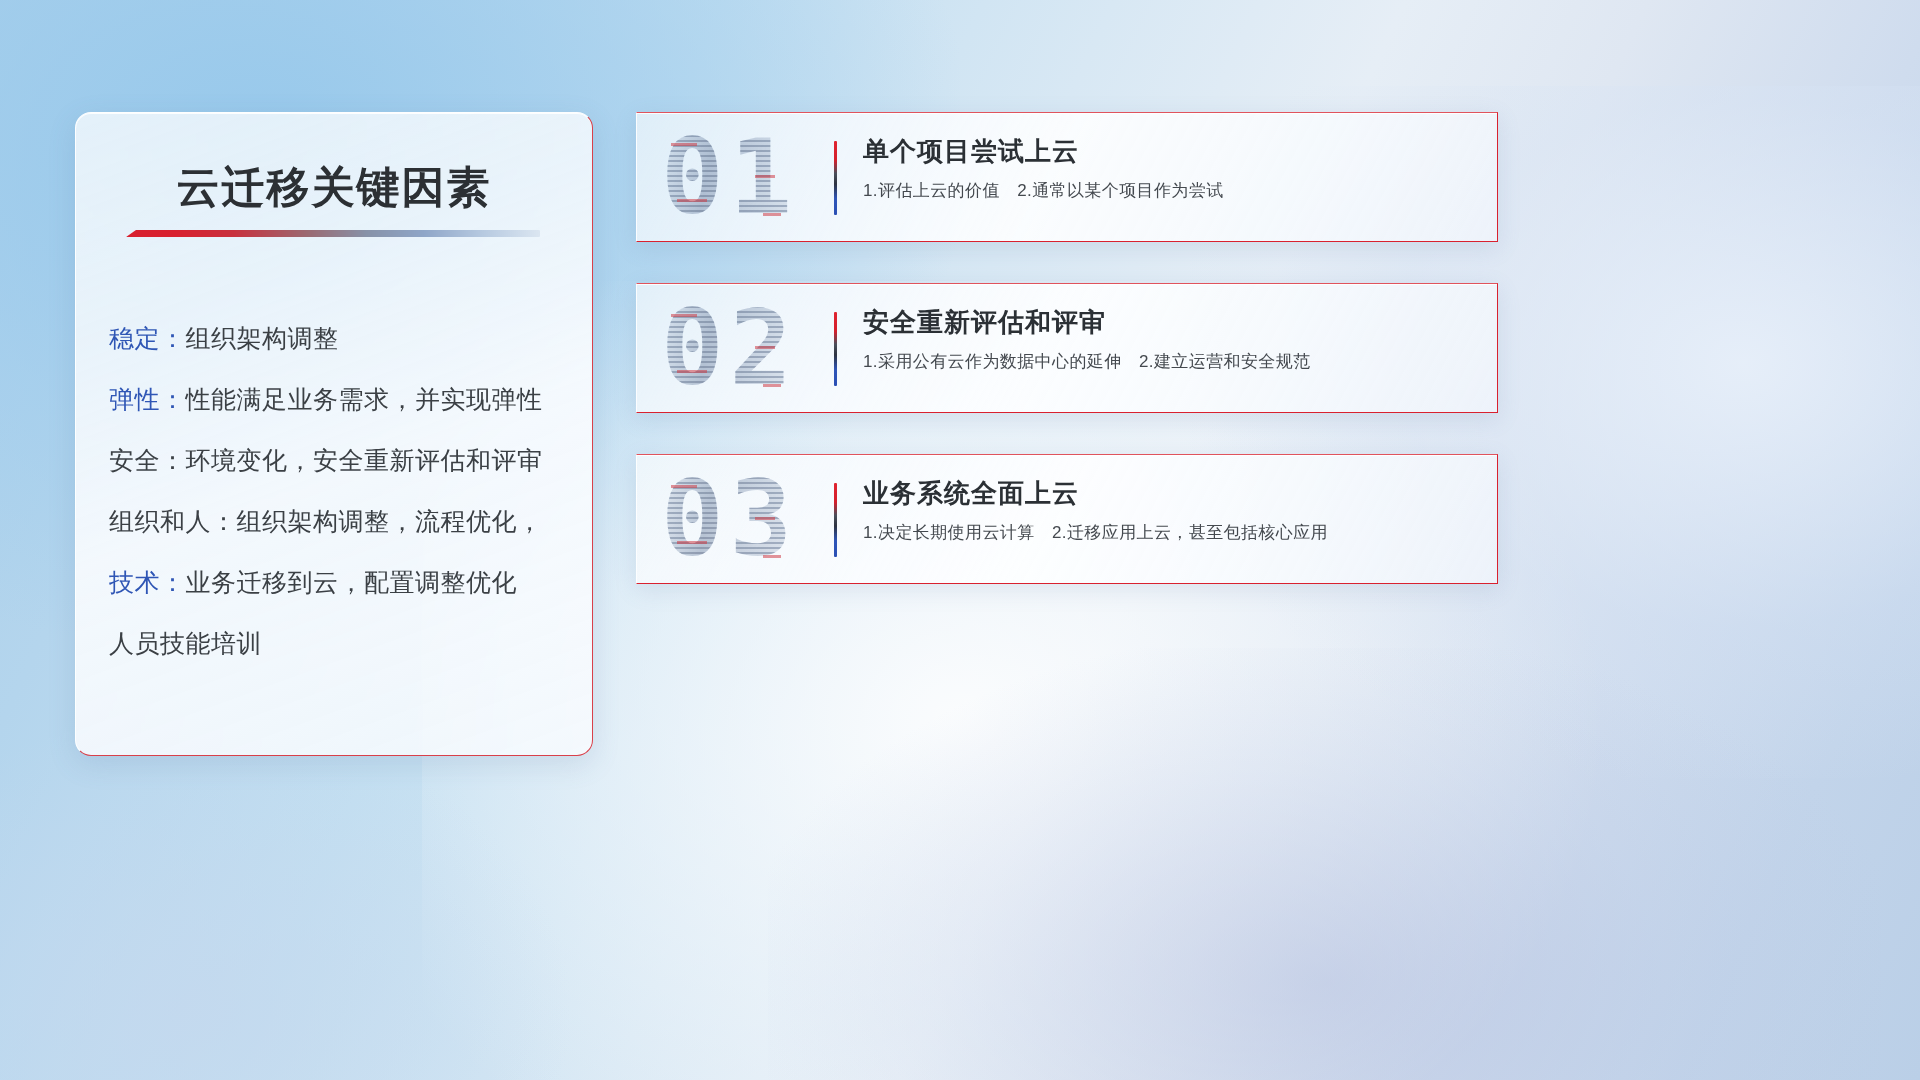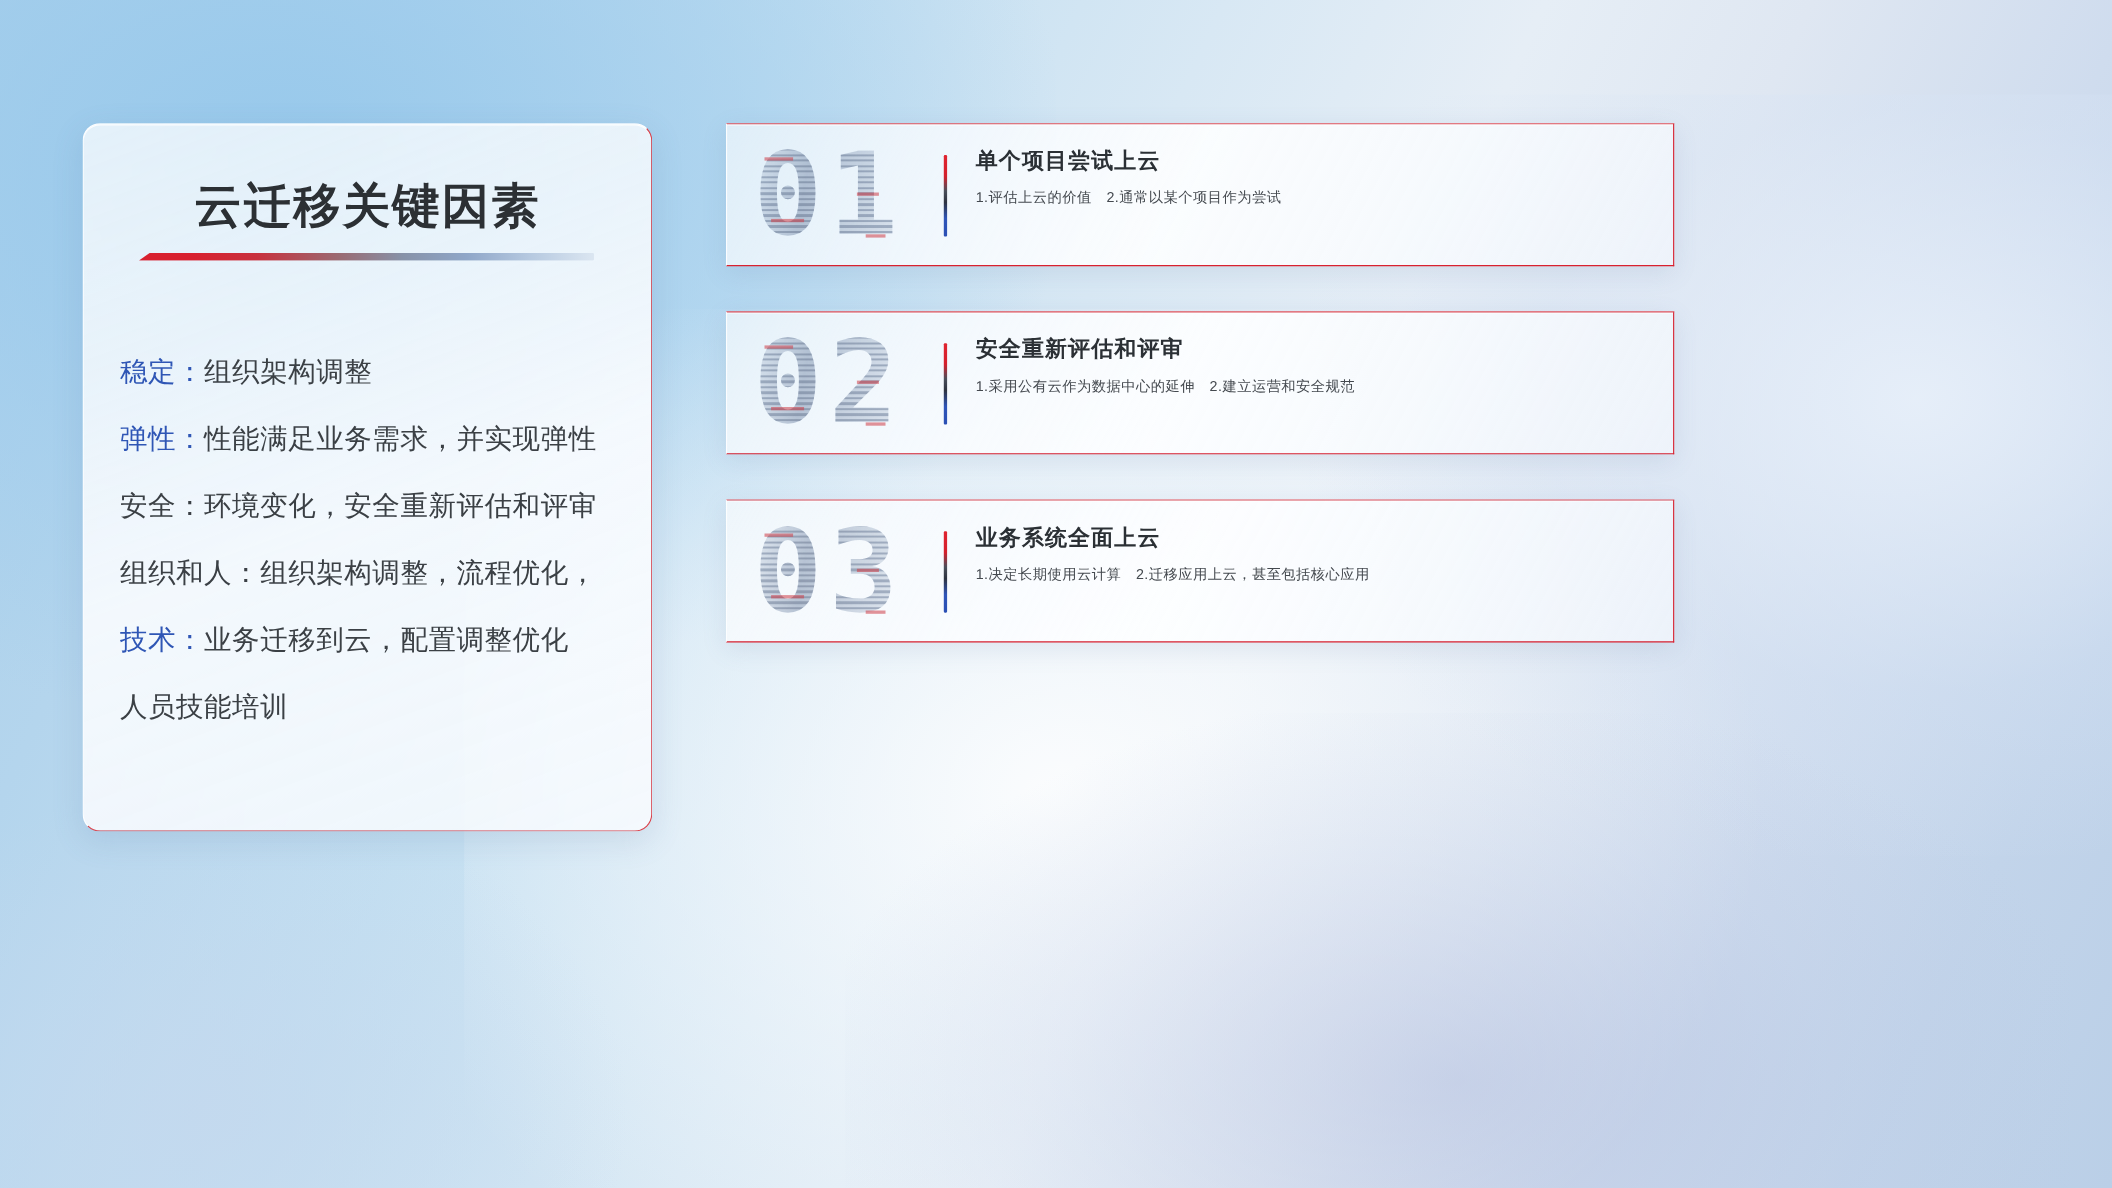--- a/index.html
+++ b/index.html
@@ -85,21 +85,21 @@
   .factor-row{
     font-size:25px; line-height:61px; color:#3b4045;
     white-space:nowrap; letter-spacing:.5px;
   }
   .factor-label{ color:#2f56b5; }
   .factor-label.plain{ color:#3b4045; }
   .factor-text{ color:#3b4045; }
   .factor-row.cont{ color:#3b4045; }
 
   
-  #cards{ position:absolute; left:636px; top:112px; width:862px;margin-left:24px; }
+  #cards{ position:absolute; left:636px; top:112px; width:862px; }
   .step-card{
     position:relative; height:130px; margin-bottom:41px;
     background:linear-gradient(118deg,
         rgba(255,255,255,.60) 0%,
         rgba(250,252,255,.80) 22%,
         rgba(253,254,255,.92) 48%,
         rgba(248,251,254,.86) 74%,
         rgba(242,246,252,.78) 100%);
     border-top:1.4px solid #e0535d;
     border-left:1px solid rgba(255,255,255,.85);
@@ -144,26 +144,26 @@
   .accent-bar{
     position:absolute; left:197px; top:28px; width:3px; height:74px;
     background:linear-gradient(to bottom,
       #e02430 0%, #d4202c 26%,
       #4a4f5a 44%, #2e3340 58%,
       #2f55b8 78%, #2a4fb4 100%);
     border-radius:1px;
   }
   .card-body{ position:absolute; left:226px; top:22px; right:24px; }
   .card-title{
-    font-size:20px; font-weight:bold; color:#2b3035;
+    font-size:26px; font-weight:bold; color:#2b3035;
     letter-spacing:1px; line-height:1.25;
   }
   .card-desc{
     margin-top:11px;
-    font-size:13px; color:#44494f; letter-spacing:.4px;
+    font-size:17px; color:#44494f; letter-spacing:.4px;
   }
 </style>
 </head>
 <body>
 
 <div id="bg-base"></div>
 <div id="bg-glow-1"></div>
 <div id="bg-glow-2"></div>
 <div id="bg-glow-3"></div>
 <div id="bg-glow-4"></div>

